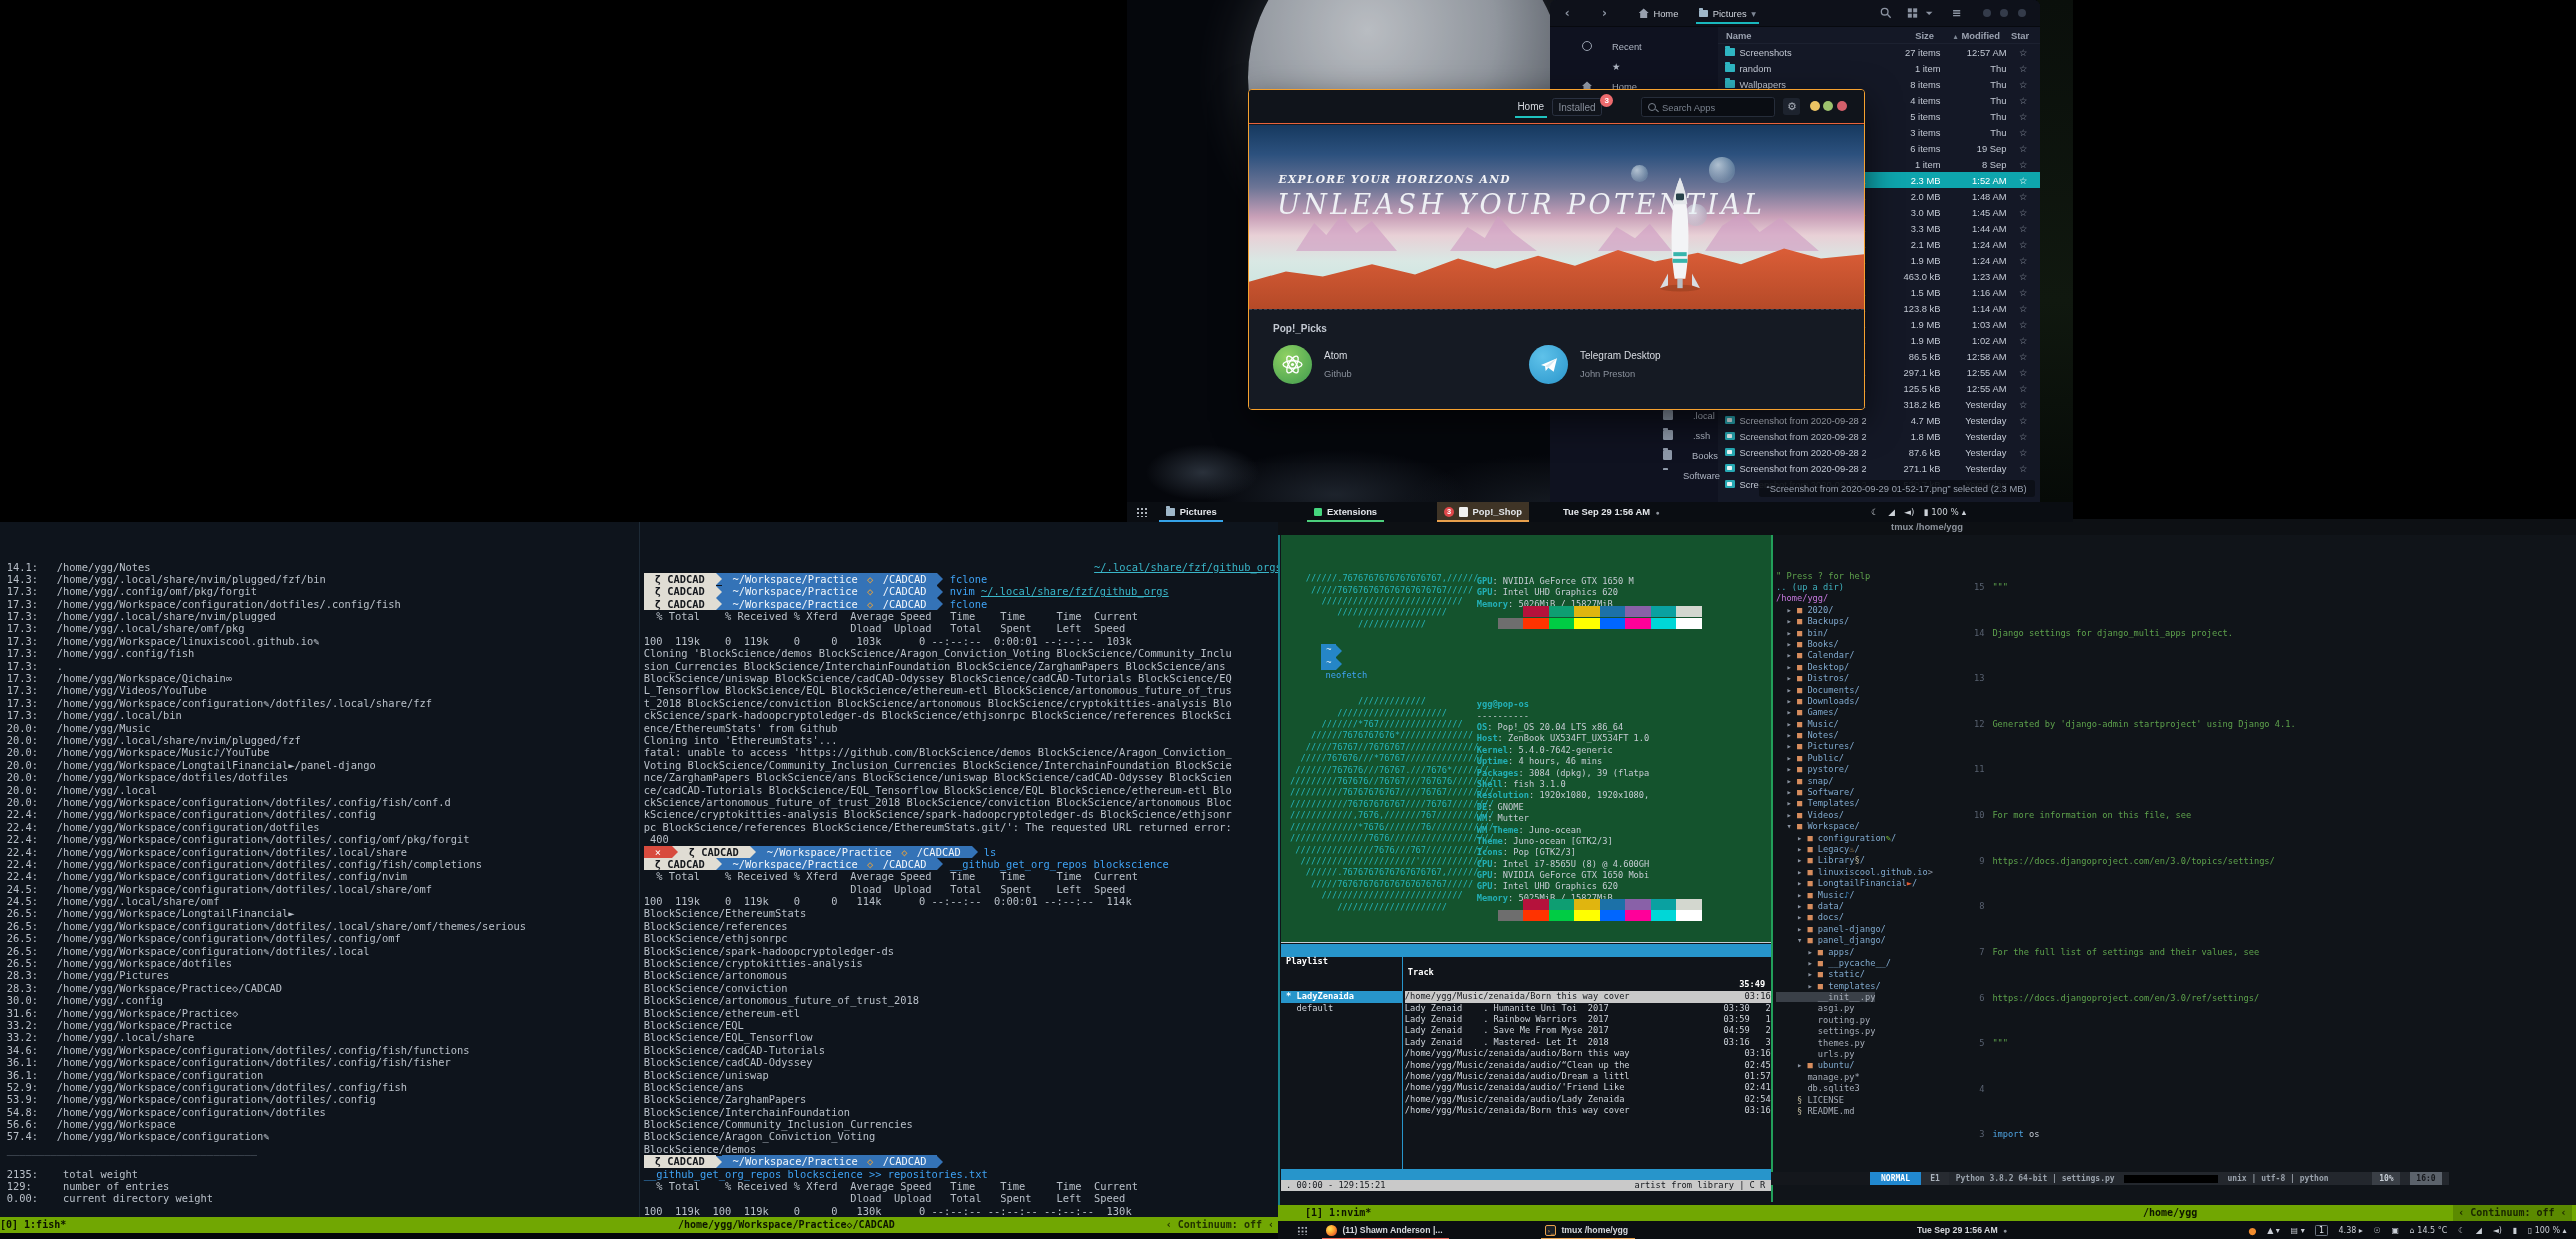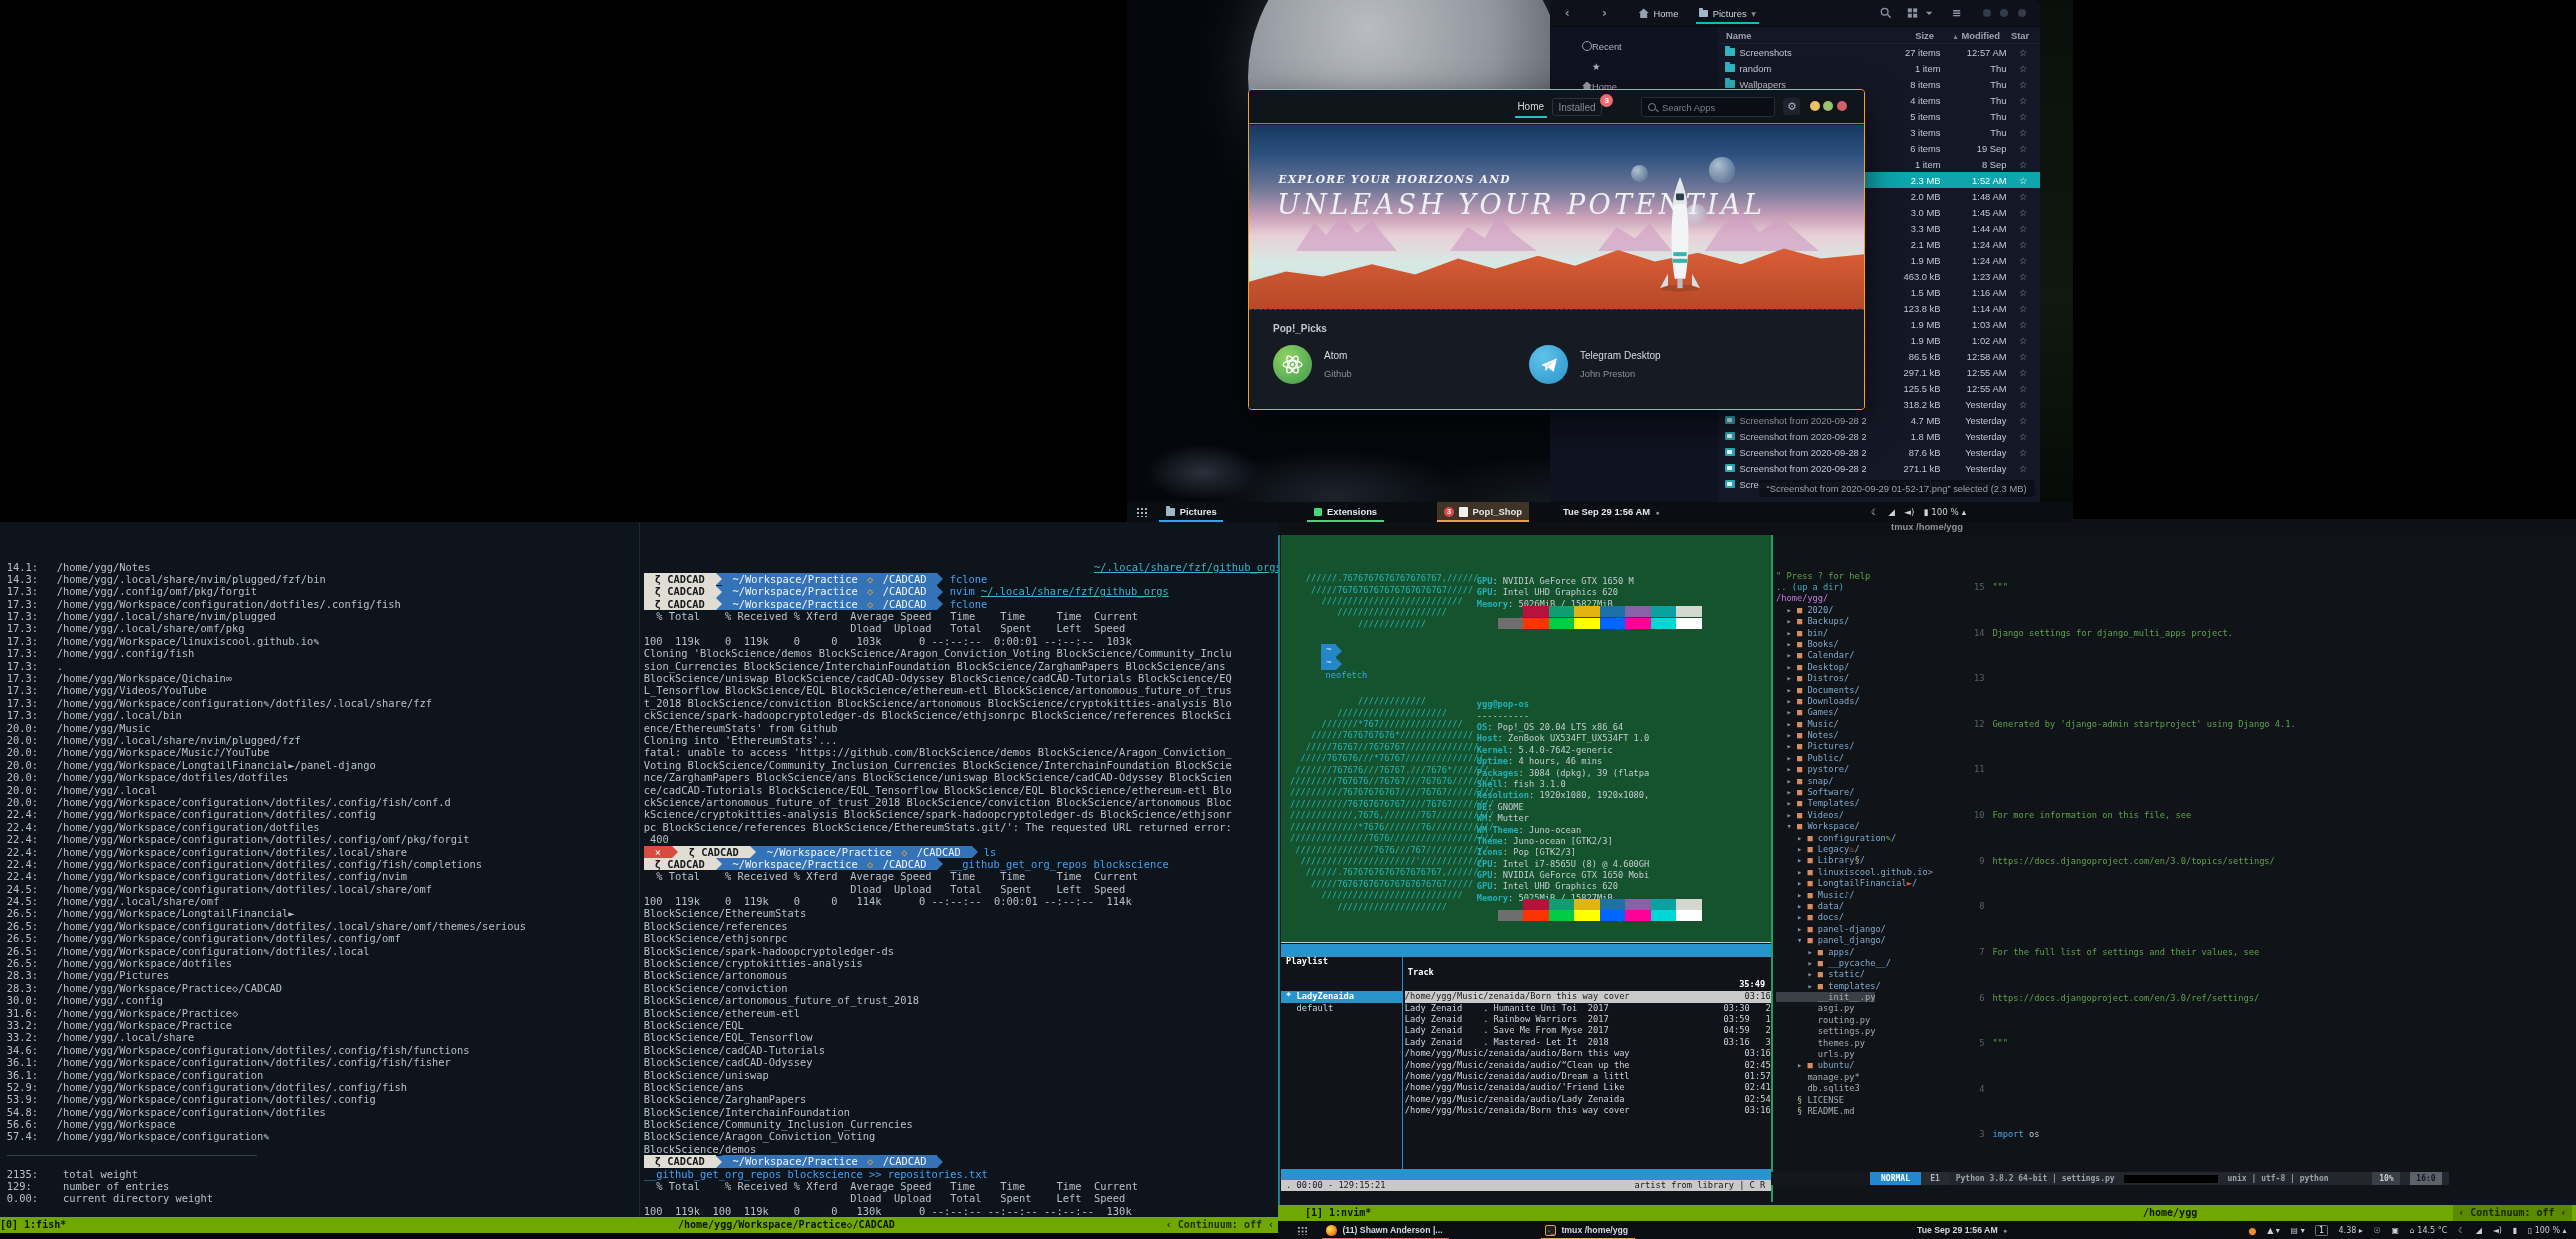--- a/index.html
+++ b/index.html
@@ -37,21 +37,21 @@
   
   .fm{left:1550px;top:0;width:490px;height:502px;background:#141826;border-radius:6.7px 6.7px 0 0;z-index:5;color:#c7ccd6;overflow:hidden}
   .fm-toolbar{position:absolute;left:0;top:0;width:100%;height:27px;background:#0e111a;border-bottom:0.7px solid #07090e}
   .fm-nav{position:absolute;top:4.7px;color:#8b93a1;font:bold 12px/17.4px "DejaVu Sans",sans-serif}
   .fm-chip{position:absolute;top:3.4px;height:20px;display:flex;align-items:center;gap:4.7px;padding:0 6.7px;color:#cfd4dc;font:9.4px "Liberation Sans",sans-serif}
   .fm-chip.active:after{content:"";position:absolute;left:4px;right:4px;bottom:-0.7px;height:2px;background:#19b8bd}
   .fm-tbico{position:absolute;top:6.7px;color:#8b93a1}
   .fm-dots{position:absolute;top:9.4px;display:flex;gap:9.4px}
   .fm-dots i{width:8px;height:8px;border-radius:50%;background:#343b4a}
   .fm-side{position:absolute;left:0;top:27px;width:168px;height:475px;background:#0f1220}
-  .srow{position:relative;height:20px;display:flex;align-items:center;gap:0;padding-left:32px;font:9.4px "Liberation Sans",sans-serif;color:#aeb5c2}
+  .srow{position:relative;height:20px;display:flex;align-items:center;gap:20px;padding-left:32px;font:9.4px "Liberation Sans",sans-serif;color:#aeb5c2}
   .srow.indent{padding-left:113px}
   .sic{width:10px;height:10px;display:inline-block}
   .ic-clock{border:1.3px solid #98a0ae;border-radius:50%}
   .ic-star{background:none!important;color:#98a0ae;font-size:10px;line-height:10px}
   .ic-home{background:#98a0ae;clip-path:polygon(50% 0,100% 45%,85% 45%,85% 100%,15% 100%,15% 45%,0 45%)}
   .ic-sfold{background:#8e99a9;border-radius:1.3px;position:relative}
   .ic-sfold:before{content:"";position:absolute;top:-2px;left:0;width:5.4px;height:2px;background:#8e99a9;border-radius:0.7px 0.7px 0 0}
   .fm-list{position:absolute;left:168px;top:27px;width:322px;height:475px}
   .fm-head{display:flex;height:17.4px;align-items:center;font:bold 9.4px "Liberation Sans",sans-serif;color:#9aa1af;border-bottom:0.7px solid #1c2130}
   .fh-name{flex:0 0 142px;padding-left:8px}
@@ -266,20 +266,42 @@
           <span class="sic ic-star"></span>
           <span>★</span>
         </div>
 
         <div class="srow">
           <span class="sic ic-home"></span>
           <span>Home</span>
         </div>
       </div>
     <div style="height:309px"></div>
+    <div>
+
+        <div class="srow indent">
+          <span class="sic ic-sfold"></span>
+          <span>.local</span>
+        </div>
+
+        <div class="srow indent">
+          <span class="sic ic-sfold"></span>
+          <span>.ssh</span>
+        </div>
+
+        <div class="srow indent">
+          <span class="sic ic-sfold"></span>
+          <span>Books</span>
+        </div>
+
+        <div class="srow indent">
+          <span class="sic ic-sfold"></span>
+          <span>Software</span>
+        </div>
+      </div>
   </div>
 
   <div class="fm-list">
     <div class="fm-head">
       <span class="fh-name">Name</span>
       <span class="fh-size">Size</span>
       <span class="fh-mod"><span style="font-size:6.7px;color:#7e8795">▲</span> <span>Modified</span></span>
       <span class="fh-star">Star</span>
     </div>
     <div>

